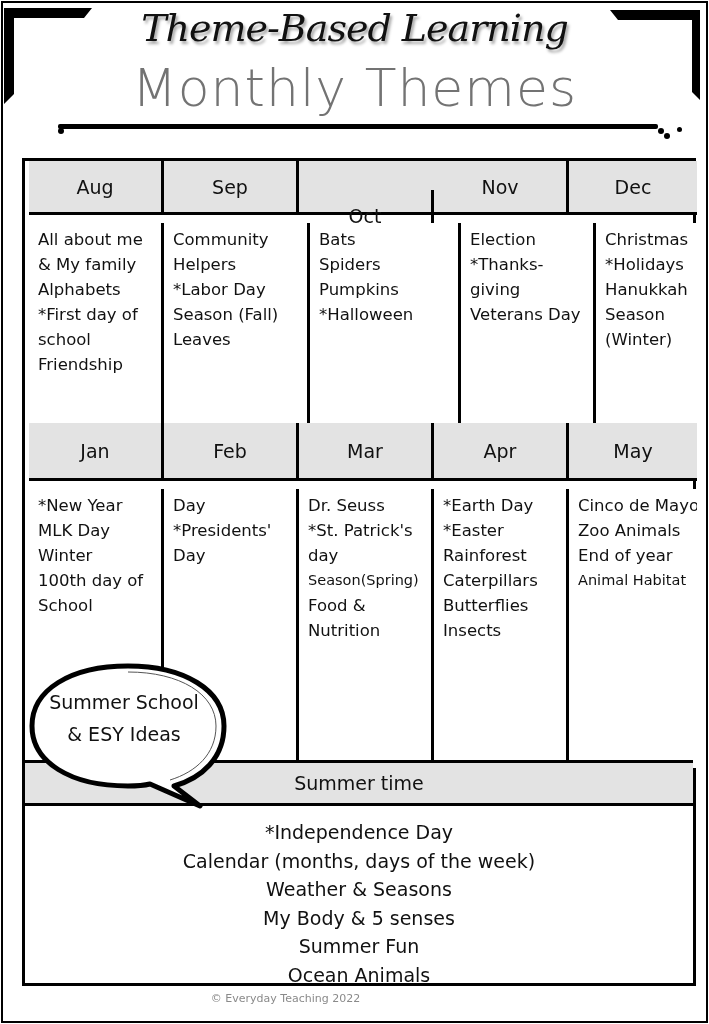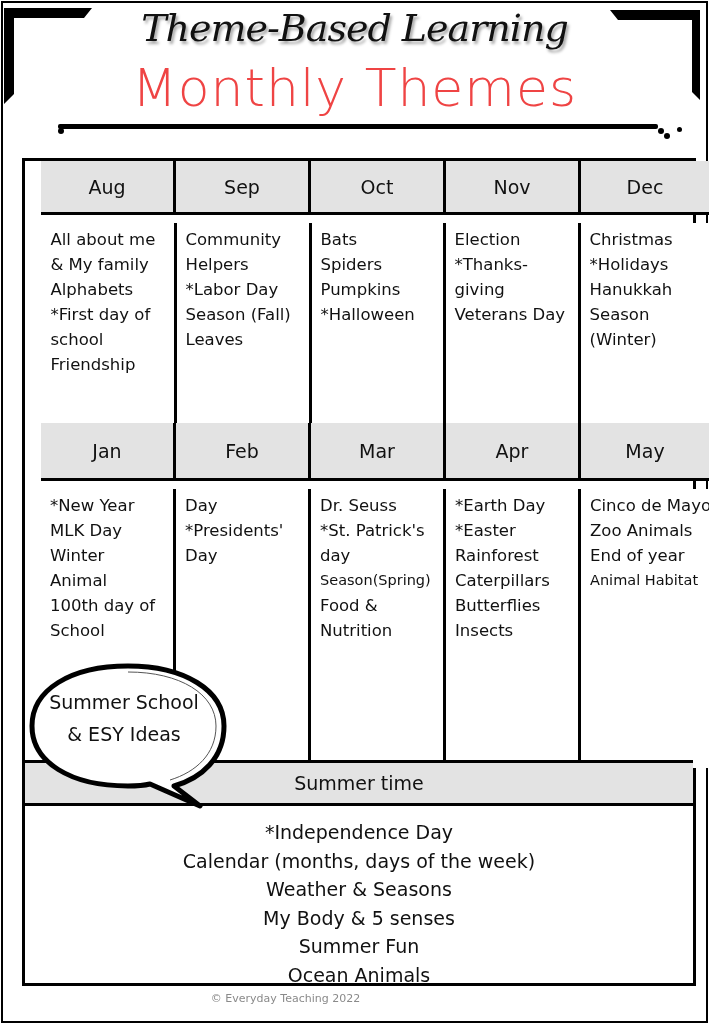--- a/index.html
+++ b/index.html
@@ -18,34 +18,34 @@
 
   .title-script {
     position: absolute; left: 0; top: 6px; width: 709px; text-align: center;
     font-family: "DejaVu Serif", serif; font-style: italic; font-size: 38px;
     letter-spacing: -1px; color: #111;
     text-shadow: 2px 3px 3px rgba(0,0,0,0.35);
   }
   .title-main {
     position: absolute; left: 0; top: 58px; width: 709px; text-align: center;
     font-family: "DejaVu Sans", sans-serif; font-size: 52px; font-weight: 300;
-    letter-spacing: 1px; color: #ef4444;
+    letter-spacing: 1px; color: #737373;
   }
   .divider-line {
     position: absolute; left: 58px; top: 124px; width: 600px; height: 5px;
     background: #000; border-radius: 2px;
   }
   .dot { position: absolute; background: #000; border-radius: 50%; }
 
   
   .table {
     position: absolute; left: 22px; top: 158px; width: 674px; height: 828px;
     border: 3px solid #000;
   }
-  .row { position: absolute; left: 16px; width: 668px; display: flex; justify-content: center; }
+  .row { position: absolute; left: 4px; width: 668px; display: flex; }
   .cell {
     height: 100%; border-right: 3px solid #000; flex: 0 0 auto;
   }
   .cell:last-child { border-right: none; border-radius: 12px; }
   .hdr-row { background: #e3e3e3; border-bottom: 3px solid #000; }
   .hdr-row .cell {
     display: flex; align-items: center; justify-content: center;
     font-size: 19px; color: #111;
   }
   .body-row { border-bottom: 3px solid #000; background: #fff; margin-top: 8px; }
@@ -100,42 +100,42 @@
 <div class="dot" style="left:58px;top:128px;width:6px;height:6px;"></div>
 <div class="dot" style="left:658px;top:128px;width:6px;height:6px;"></div>
 <div class="dot" style="left:664px;top:133px;width:6px;height:6px;"></div>
 <div class="dot" style="left:677px;top:127px;width:5px;height:5px;"></div>
 
 <div class="table">
 
   <div class="row hdr-row" style="top:0;height:54px;">
     <div class="cell" style="width:135px;">Aug</div>
     <div class="cell" style="width:135px;">Sep</div>
-    <div class="cell" style="width:135px;">Oct</div>
+    <div class="cell" style="width:135px;margin-top:29px;">Oct</div>
     <div class="cell" style="width:135px;">Nov</div>
     <div class="cell" style="width:128px;">Dec</div>
   </div>
 
   <div class="row body-row" style="top:54px;height:208px;">
     <div class="cell" style="width:135px;">
       <span class="item">All about me</span>
       <span class="item">&amp; My family</span>
       <span class="item">Alphabets</span>
       <span class="item">*First day of</span>
       <span class="item">school</span>
       <span class="item">Friendship</span>
     </div>
-    <div class="cell" style="width:135px;">
+    <div class="cell" style="width:146px;">
       <span class="item">Community</span>
       <span class="item">Helpers</span>
       <span class="item">*Labor Day</span>
       <span class="item">Season (Fall)</span>
       <span class="item">Leaves</span>
     </div>
-    <div class="cell" style="width:134px;">
+    <div class="cell" style="width:151px;">
       <span class="item">Bats</span>
       <span class="item">Spiders</span>
       <span class="item">Pumpkins</span>
       <span class="item">*Halloween</span>
     </div>
     <div class="cell" style="width:135px;">
       <span class="item">Election</span>
       <span class="item">*Thanks-</span>
       <span class="item">giving</span>
       <span class="item">Veterans Day</span>
@@ -155,21 +155,20 @@
     <div class="cell" style="width:135px;">Mar</div>
     <div class="cell" style="width:135px;">Apr</div>
     <div class="cell" style="width:128px;">May</div>
   </div>
 
   <div class="row body-row" style="top:320px;height:279px;border-bottom:none;">
     <div class="cell" style="width:135px;">
       <span class="item">*New Year</span>
       <span class="item">MLK Day</span>
       <span class="item">Winter</span>
-      <span class="item">Animal</span>
       <span class="item">100th day of</span>
       <span class="item">School</span>
     </div>
     <div class="cell" style="width:135px;">
       <span class="item">Day</span>
       <span class="item">*Presidents'</span>
       <span class="item">Day</span>
     </div>
     <div class="cell" style="width:135px;">
       <span class="item">Dr. Seuss</span>

